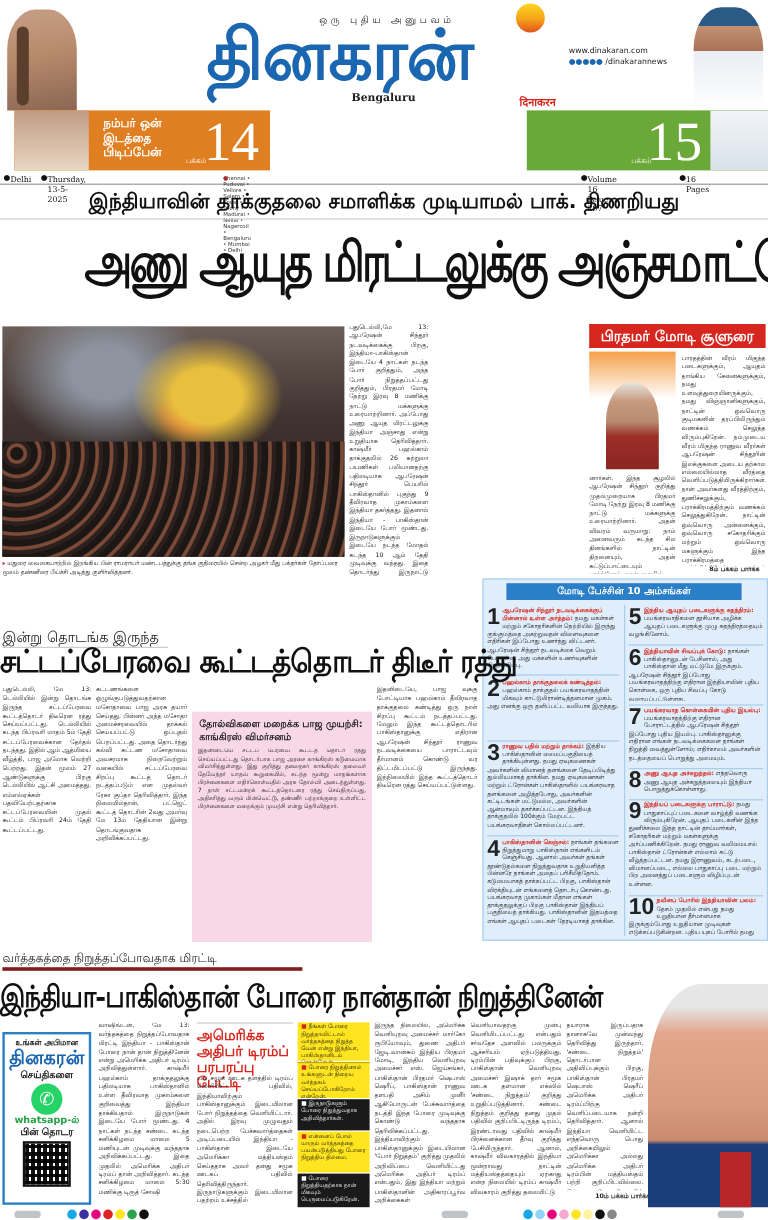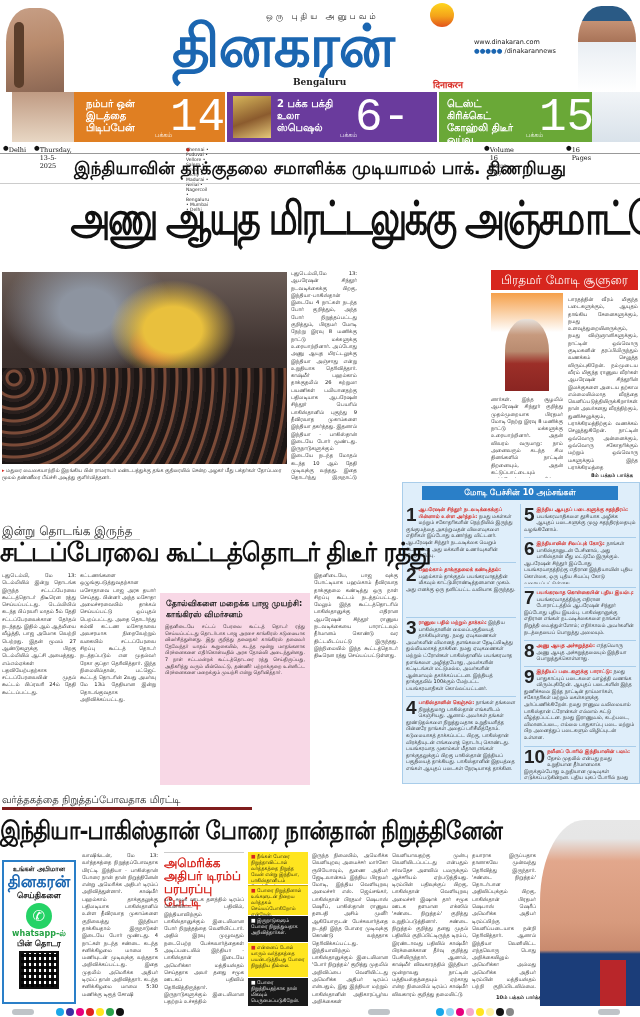--- a/index.html
+++ b/index.html
@@ -14,21 +14,21 @@
 #tagline{left:266px;top:12px;font-size:8px;color:#222;letter-spacing:3px}
 #logo{left:172px;top:16px;font-family:"DejaVu Serif",serif;font-size:58px;font-weight:bold;color:#1b66b1;letter-spacing:-1px;line-height:60px}
 #logo-sun{left:430px;top:3px;width:24px;height:24px;border-radius:50%;background:linear-gradient(180deg,#ffd61e 0%,#f4a21a 55%,#e2531c 100%)}
 #logo-en{left:293px;top:77px;font-family:"DejaVu Serif",serif;font-size:9px;font-weight:bold;color:#222}
 #web{left:474px;top:38px;font-size:6.5px;color:#222;line-height:9px}
 #hindi{left:433px;top:78px;font-size:9px;color:#d7261e;font-weight:bold}
 
 #teasers{left:12px;top:92px;width:640px;height:44px}
 .teaser{position:absolute;top:0;height:50px;overflow:hidden;color:#fff}
 .teaser .txt{position:absolute;font-size:10px;font-weight:bold;line-height:12px}
-.teaser .big{position:absolute;font-family:Liberation Mono, monospace;font-size:46px;line-height:46px;font-weight:normal}
+.teaser .big{position:absolute;font-family:Liberation Serif, serif;font-size:46px;line-height:46px;font-weight:normal}
 .teaser .pg{position:absolute;font-size:6px;opacity:.9}
 #t1{left:0;width:213px;background:#e07f22}
 #t2{left:215px;width:210px;background:#6a3b9d}
 #t3{left:427px;width:213px;background:#6aa837}
 #t1-model{position:absolute;left:0;top:0;width:62px;height:50px;background:linear-gradient(180deg,#c09b83,#e8d7c4)}
 #t2-thumb{position:absolute;left:6px;top:4px;width:38px;height:42px;background:linear-gradient(160deg,#d6b55a,#8b5b2e 55%,#e6c97a)}
 #t3-kohli{position:absolute;right:0;top:0;width:60px;height:50px;background:linear-gradient(180deg,#f1f4f7,#d9e2ea)}
 
 #dateline{left:0;top:142px;width:640px;height:12px;border-bottom:1px solid #999;font-family:"DejaVu Serif",serif;font-size:6.5px;color:#111}
 #dateline span{position:absolute;top:2px}
@@ -42,21 +42,21 @@
  radial-gradient(ellipse at 60% 30%,#e9c03d 0 12%,transparent 26%),
  radial-gradient(ellipse at 55% 38%,#d23a3a 0 6%,transparent 14%),
  radial-gradient(ellipse at 30% 20%,#8d94a0 0 10%,transparent 30%),
  linear-gradient(180deg,#6b5d57 0%,#3f3330 40%,#2a211f 100%)}
 #festival-photo .crowd{position:absolute;left:0;bottom:0;width:100%;height:50%;background:repeating-radial-gradient(circle at 12px 10px,#1c1615 0 5px,#7b4b38 6px 8px,#2b201e 9px 12px)}
 #photo-caption{left:0;top:466px;width:288px;font-size:5px;line-height:7px;color:#222;padding:1px 2px}
 #photo-caption .tri{color:#d7261e}
 
 .col{position:absolute;font-size:5.2px;line-height:7.3px;color:#222;text-align:justify;overflow:hidden}
 
-#modi-head{left:491px;top:270px;width:147px;height:20px;background:#d7261e;color:#fff;font-size:12px;font-weight:normal;text-align:center;line-height:20px}
+#modi-head{left:491px;top:270px;width:147px;height:20px;background:#d7261e;color:#fff;font-size:12px;font-weight:bold;text-align:center;line-height:20px}
 #modi-photo{left:491px;top:293px;width:72px;height:98px;background:linear-gradient(180deg,#f5a04a 0%,#fff 40%,#fff 100%)}
 #modi-photo .face{position:absolute;left:14px;top:26px;width:44px;height:72px;border-radius:45% 45% 0 0;background:linear-gradient(180deg,#e6e1dc 0%,#c79a7e 22%,#b98b70 45%,#9c2f28 62%,#8a2522 100%)}
 
 #points-box{left:402px;top:482px;width:238px;height:302px;background:#dfeefa;border:1px solid #a9cdea}
 #points-title{left:422px;top:486px;width:196px;height:14px;background:#2a7fc8;color:#fff;font-size:8px;font-weight:bold;text-align:center;line-height:14px}
 #points-divider{left:520px;top:504px;width:1px;height:276px;background:#a9cdea}
 .pt{position:absolute;font-size:5px;line-height:6.6px;color:#222;overflow:hidden}
 .pt .num{float:left;font-family:"Liberation Sans",sans-serif;font-size:19px;font-weight:bold;line-height:18px;margin-right:2px;color:#222}
 .pt .ptitle{color:#d7261e;font-weight:bold}
 .pt-sep{position:absolute;height:1px;background:#a9cdea}
@@ -110,28 +110,21 @@
   <div id="right-portrait" class="abs portrait"></div>
 </div>
 
 <div id="teasers" class="abs">
   <div id="t1" class="teaser">
     <div id="t1-model"></div>
     <div class="txt" style="left:74px;top:6px;width:70px">நம்பர் ஒன் இடத்தை பிடிப்பேன்</div>
     <div class="pg" style="left:143px;top:39px">பக்கம்</div>
     <div class="big" style="left:158px;top:3px">14</div>
   </div>
-  <div id="t2" class="teaser">
-    <div id="t2-thumb"></div>
-    <div class="txt" style="left:50px;top:6px;width:64px">2 பக்க பக்தி உலா ஸ்பெஷல்</div>
-    <div class="pg" style="left:113px;top:39px">பக்கம்</div>
-    <div class="big" style="left:128px;top:3px">6-7</div>
-  </div>
   <div id="t3" class="teaser">
-    <div class="txt" style="left:8px;top:6px;width:78px">டெஸ்ட் கிரிக்கெட் கோஹ்லி திடீர் ஓய்வு</div>
     <div class="pg" style="left:87px;top:39px">பக்கம்</div>
     <div class="big" style="left:100px;top:3px">15</div>
     <div id="t3-kohli"></div>
   </div>
 </div>
 
 <div id="dateline" class="abs">
   <span style="left:3px">● <span>Delhi</span></span>
   <span style="left:34px">● <span>Thursday, 13-5-2025</span></span>
   <span id="cities">

